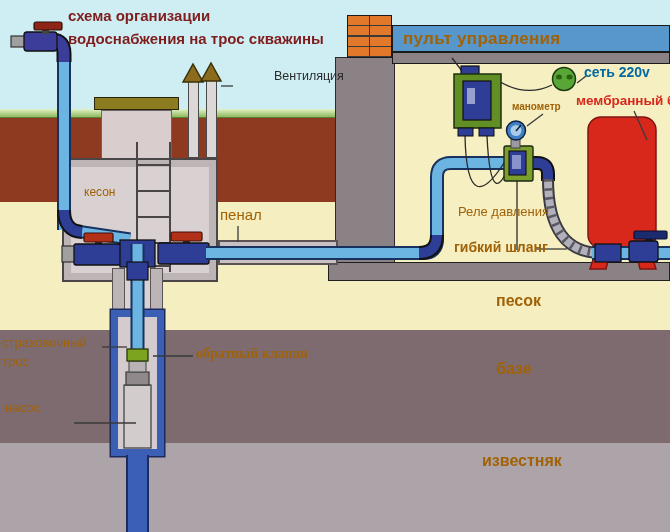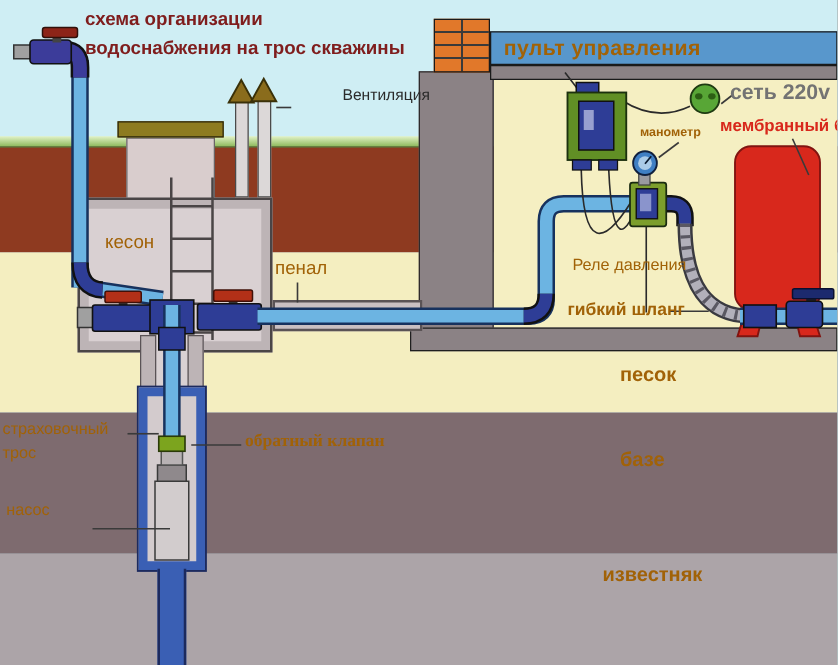--- a/index.html
+++ b/index.html
@@ -43,26 +43,26 @@
   .bore-pipe   { left:126px; top:455px; width:23px; height:77px; background:#3a5fb4;
                  border-left:2px solid #1c2a5e; border-right:2px solid #1c2a5e; }
 
   svg.overlay { position:absolute; left:0; top:0; width:670px; height:532px; }
 
   
   .lbl { position:absolute; color:#a16207; white-space:nowrap; }
   .lbl-title     { left:68px;  top:4px;   font-size:15px; font-weight:bold; color:#7f1d1d; line-height:23px; }
   .lbl-panel     { left:403px; top:29px;  font-size:17px;   font-weight:bold; letter-spacing:.3px; }
   .lbl-vent      { left:232px; top:69px;  font-size:12.5px; color:#2a2a2a;margin-left:42px; }
-  .lbl-power     { left:584px; top:64px;  font-size:17px;   font-weight:bold; color:#737373; }
+  .lbl-power     { left:584px; top:64px;  font-size:14px;   font-weight:bold; color:#0369a1; }
   .lbl-mano      { left:512px; top:101px; font-size:10px; font-weight:bold; }
   .lbl-tank      { left:576px; top:93px;  font-size:13.5px; font-weight:bold; color:#d8281c; }
   .lbl-relay     { left:458px; top:204px; font-size:13px; }
   .lbl-hose      { left:454px; top:239px; font-size:14px;   font-weight:bold; }
-  .lbl-caisson   { left:84px;  top:185px; font-size:15px; }
+  .lbl-caisson   { left:84px;  top:185px; font-size:12px; }
   .lbl-conduit   { left:220px; top:206px; font-size:15px; }
   .lbl-sand      { left:496px; top:292px; font-size:16px; font-weight:bold; }
   .lbl-clay      { left:496px; top:360px; font-size:16px; font-weight:bold; }
   .lbl-lime      { left:482px; top:452px; font-size:16px; font-weight:bold; }
   .lbl-cable     { left:2px;   top:333px; width:106px; font-size:13px; line-height:19px; white-space:normal; }
   .lbl-checkv    { left:196px; top:346px; font-size:14px; font-weight:bold;font-family:Liberation Serif, serif; }
   .lbl-pump      { left:5px;   top:400px; font-size:13px; }
 </style>
 </head>
 <body>

